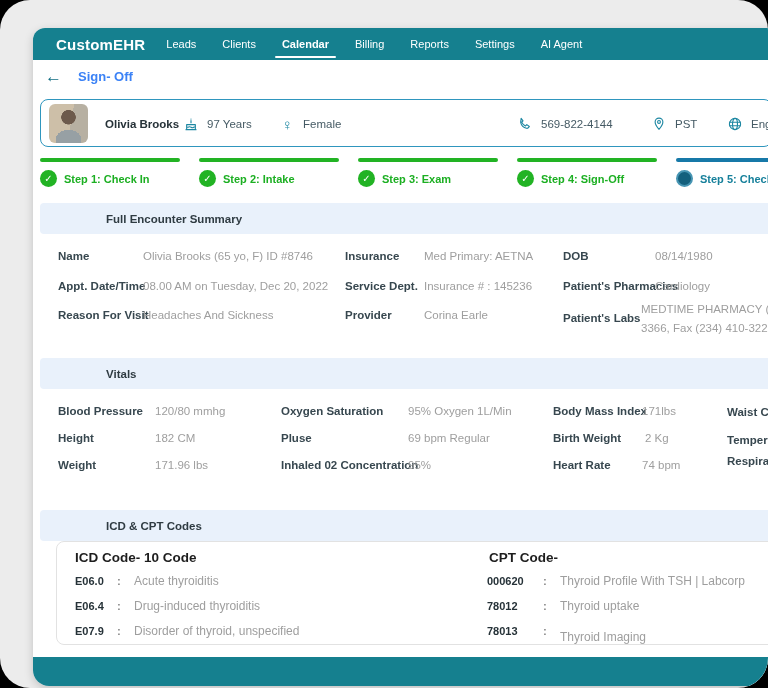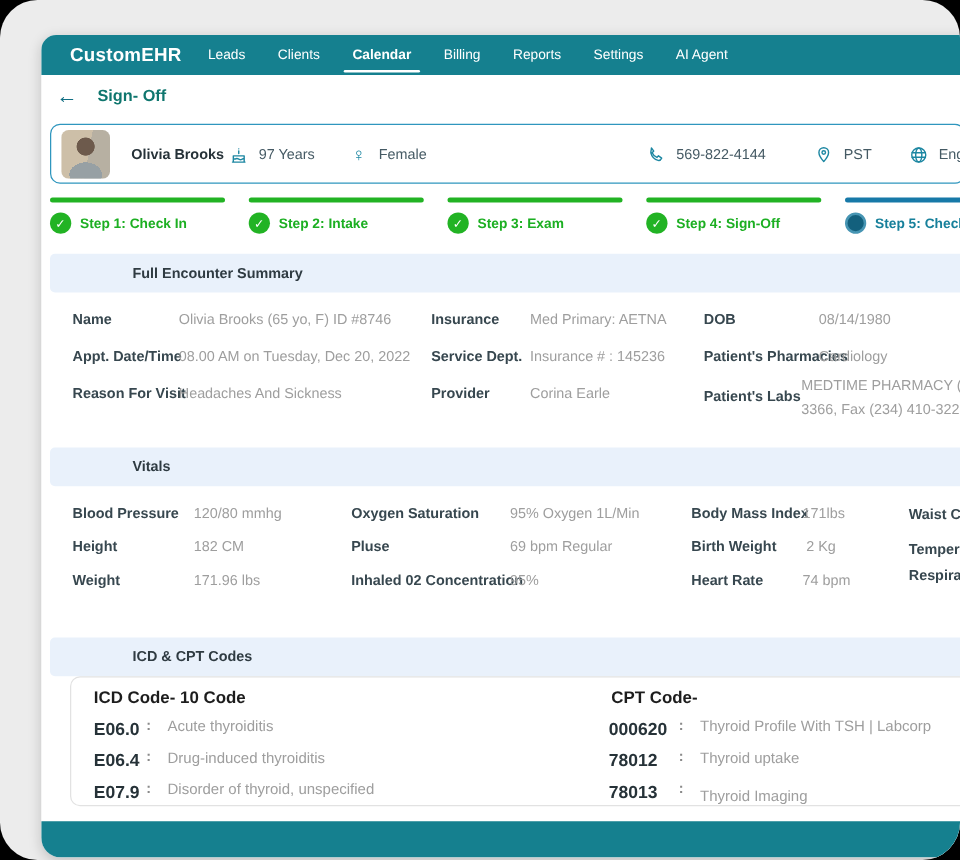--- a/index.html
+++ b/index.html
@@ -13,21 +13,21 @@
   .brand{color:#fff;font-weight:bold;font-size:15px;margin-left:23px;letter-spacing:.2px;white-space:nowrap;}
   .nav-items{display:flex;margin-left:8px;height:32px;}
   .nav-item{position:relative;color:#fff;font-size:11px;line-height:32px;padding:0 13px;white-space:nowrap;cursor:pointer;}
   .nav-item.active{font-weight:bold;}
   .nav-item.active::after{content:"";position:absolute;left:6px;right:6px;bottom:2px;height:2.5px;background:#fff;border-radius:2px;}
   
   .footer{position:absolute;left:0;right:0;bottom:0;height:29px;background:#15808f;}
   
   .back-row{position:absolute;top:40px;left:12px;display:flex;align-items:center;gap:16px;}
   .back-arrow{color:#116e83;font-size:17px;font-weight:bold;cursor:pointer;line-height:1;}
-  .page-title{color:#0f766e;font-size:13px;font-weight:bold;}
+  .page-title{color:#3b82f6;font-size:13px;font-weight:bold;}
   
   .patient-bar{position:absolute;left:7px;top:71px;width:732px;height:48px;background:#fff;
                border:1.6px solid #2f96be;border-radius:8px;}
   .avatar{position:absolute;left:8px;top:3.5px;width:39px;height:39px;border-radius:6px;overflow:hidden;
           background:
             radial-gradient(circle at 50% 34%, #6d5a4c 0 7px, rgba(0,0,0,0) 7.5px),
             radial-gradient(ellipse 13px 10px at 50% 92%, #97a0a4 0 100%, rgba(0,0,0,0) 100%),
             linear-gradient(100deg,#cdbfa8 0 55%, #b7b0a2 55% 100%);}
   .p-item{position:absolute;top:0;height:48px;display:flex;align-items:center;gap:8px;}
   .p-text{font-size:11.5px;color:#455a64;white-space:nowrap;}
@@ -50,21 +50,21 @@
          display:flex;align-items:center;}
   .strip-title{margin-left:18px;font-size:11.5px;font-weight:bold;color:#2f3b42;padding-left:48px;}
   
   .f-label{position:absolute;font-size:11.5px;font-weight:bold;color:#37474f;white-space:nowrap;}
   .f-value{position:absolute;font-size:11.5px;color:#9e9e9e;white-space:nowrap;}
   .f-value.wrap{white-space:normal;width:185px;line-height:19px;}
   
   .codes-card{position:absolute;left:23px;top:513px;width:1000px;height:104px;background:#fff;
               border:1px solid #e2e2e2;border-radius:8px;}
   .code-col-title{position:absolute;font-size:13.5px;font-weight:bold;color:#1d1d1d;white-space:nowrap;}
-  .code-key{position:absolute;font-size:14px;font-weight:bold;color:#263238;white-space:nowrap;text-align:center;}
+  .code-key{position:absolute;font-size:11px;font-weight:bold;color:#263238;white-space:nowrap;text-align:center;}
   .code-sep{position:absolute;font-size:11.5px;font-weight:bold;color:#8a8a8a;}
   .code-desc{position:absolute;font-size:12px;color:#9e9e9e;white-space:nowrap;}
 </style>
 </head>
 <body>
 
 <div class="canvas">
   <div class="window">
 
     <div class="navbar">

